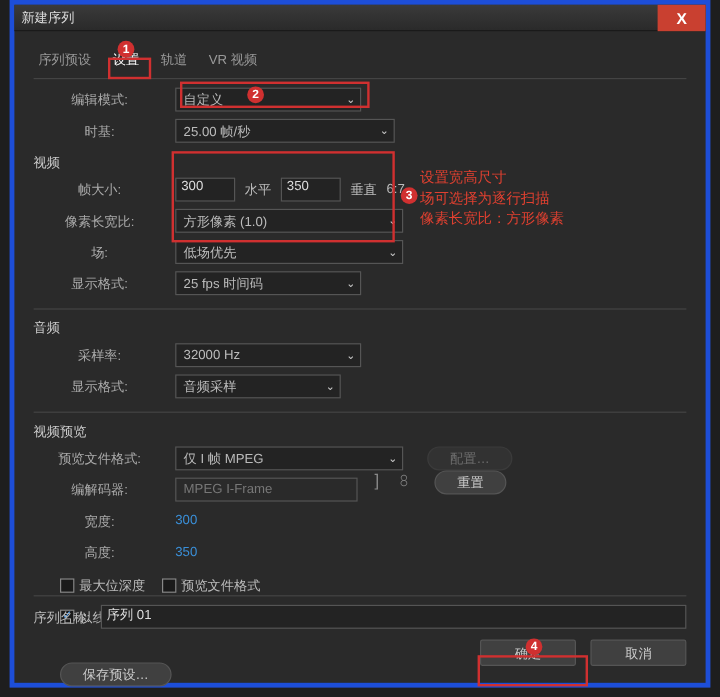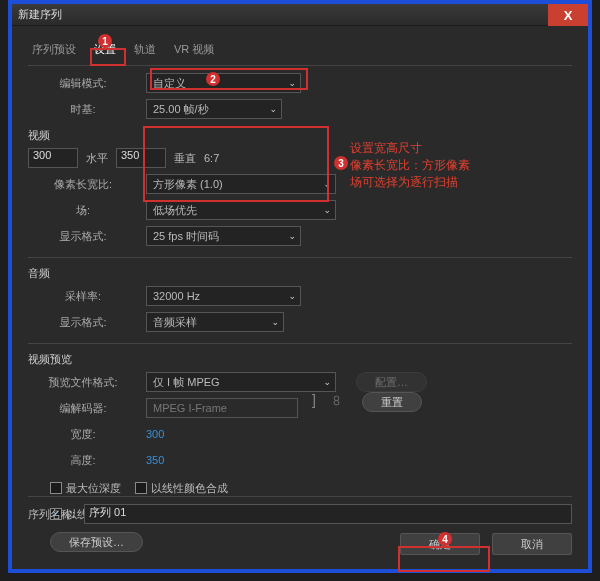--- a/index.html
+++ b/index.html
@@ -52,28 +52,29 @@
 
     <div class="row">
       <div class="lbl">编辑模式:</div>
       <div class="sel" style="width:155px">
           <span>自定义</span>
           <span class="chev">⌄</span>
         </div>
     </div>
     <div class="row">
       <div class="lbl">时基:</div>
-      <div class="sel" style="width:136px">
+      <div class="sel" style="width:183px">
           <span>25.00 帧/秒</span>
           <span class="chev">⌄</span>
         </div>
     </div>
 
     <div class="sect">视频</div>
     <div class="row">
+      <div class="lbl">帧大小:</div>
       <div class="inp" style="width:50px">300</div>
       <div style="padding:0 8px">水平</div>
       <div class="inp" style="width:50px">350</div>
       <div style="padding:0 8px">垂直</div>
       <div>6:7</div>
     </div>
     <div class="row">
       <div class="lbl">像素长宽比:</div>
       <div class="sel" style="width:190px">
           <span>方形像素 (1.0)</span>
@@ -140,29 +141,29 @@
       <div class="lbl">高度:</div>
       <div class="link">350</div>
     </div>
 
     <div class="row" style="margin-top:6px">
       <div style="width:22px"></div>
       <span class="chk"></span>
       <span>最大位深度</span>
       <div style="width:14px"></div>
       <span class="chk"></span>
-      <span>以线性颜色合成</span>
+      <span>预览文件格式</span>
     </div>
     <div class="row">
       <div style="width:22px"></div>
       <span class="chk on"></span>
       <span>以线性颜色合成（要求 GPU 加速或最高渲染品质）</span>
     </div>
 
-    <div class="row" style="margin-top:6px">
+    <div class="row" style="margin-top:26px">
       <div style="width:22px"></div>
       <div class="btn">保存预设…</div>
     </div>
   </div>
 
   <div class="bottom">
     <div class="hr"></div>
     <div class="row">
       <div style="width:56px;text-align:left;padding-right:6px">序列名称:</div>
       <div class="inp" style="flex:1">序列 01</div>
@@ -175,17 +176,17 @@
 </div>
 
 <div class="rnum" style="left:98px;top:34px">1</div>
 <div class="rbox" style="left:90px;top:48px;width:36px;height:18px"></div>
 <div class="rbox" style="left:150px;top:68px;width:158px;height:22px"></div>
 <div class="rnum" style="left:206px;top:72px">2</div>
 <div class="rbox" style="left:143px;top:126px;width:186px;height:76px"></div>
 <div class="rnum" style="left:334px;top:156px">3</div>
 <div style="position:absolute;left:350px;top:140px">
   <div class="redtxt">设置宽高尺寸</div>
+  <div class="redtxt">场可选择为逐行扫描</div>
   <div class="redtxt">像素长宽比：方形像素</div>
-  <div class="redtxt">场可选择为逐行扫描</div>
 </div>
 <div class="rbox" style="left:398px;top:546px;width:92px;height:26px"></div>
 <div class="rnum" style="left:438px;top:532px">4</div>
 
 </body></html>

